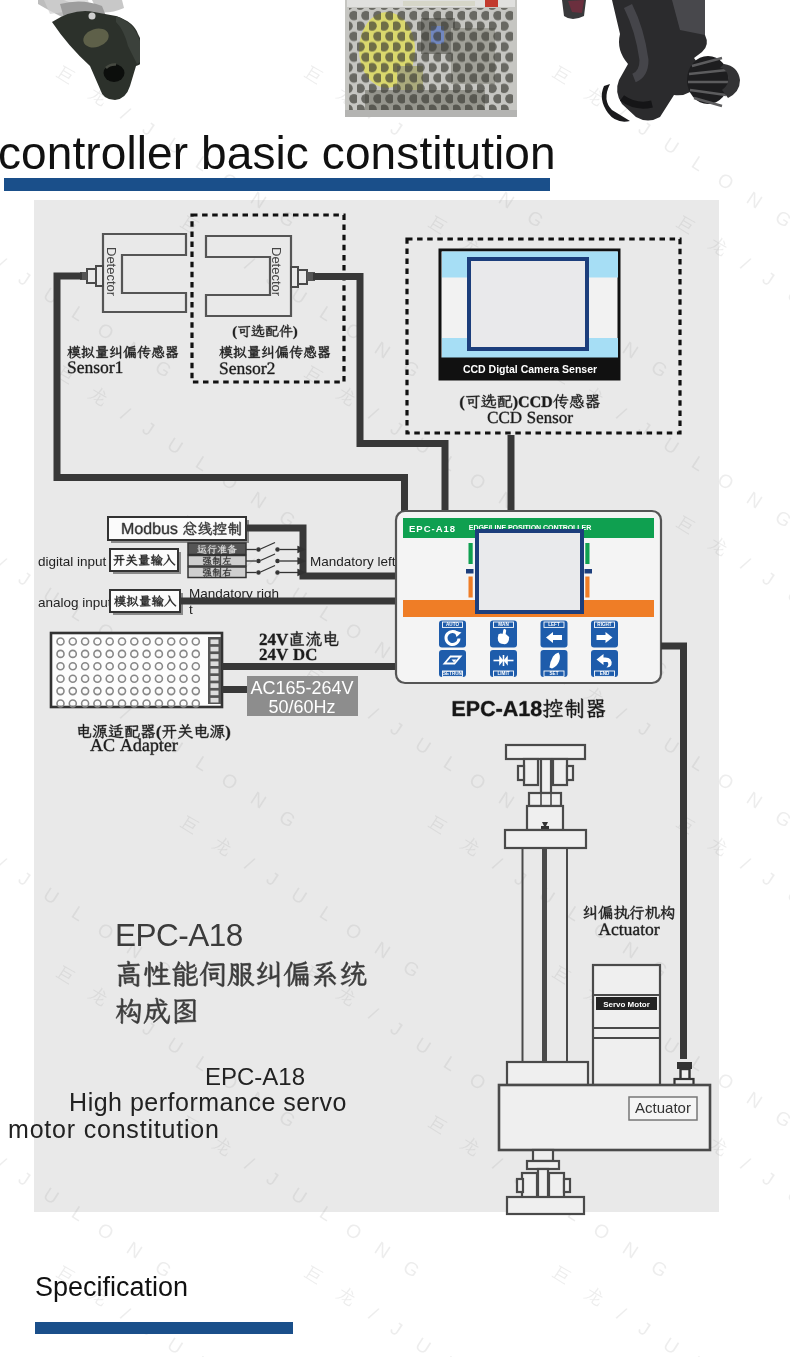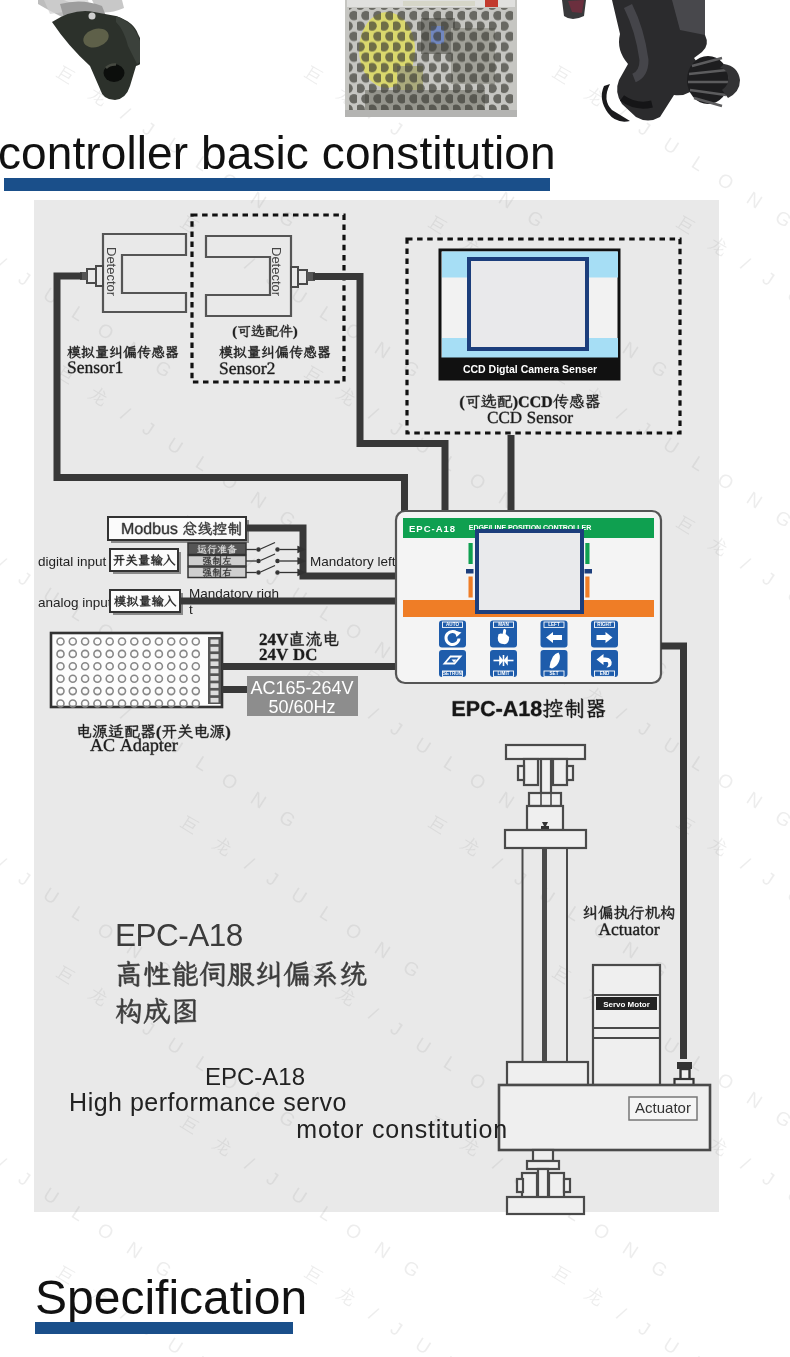--- a/index.html
+++ b/index.html
@@ -509,16 +509,16 @@
 
 <path transform="translate(115 984)" d="M16.8 -5.0L16.5 -2.8L10.9 -2.6L10.8 -4.7ZM11.1 -1.2L17.9 -1.4Q18.2 -1.5 18.4 -1.5Q18.6 -1.5 18.6 -1.7Q18.6 -2.0 18.1 -2.8L18.5 -5.0Q18.6 -5.1 18.6 -5.2Q18.7 -5.3 18.7 -5.4Q18.7 -5.7 18.3 -6.1Q18.0 -6.4 17.5 -6.4Q17.5 -6.4 17.4 -6.4Q17.3 -6.4 17.2 -6.4L10.7 -6.0Q10.0 -6.3 9.6 -6.4Q9.2 -6.5 8.9 -6.5Q8.6 -6.5 8.6 -6.3Q8.6 -6.2 8.8 -6.0Q9.0 -5.5 9.1 -4.7L9.3 -2.0Q9.4 -1.8 9.4 -1.6Q9.4 -1.4 9.4 -1.1Q9.4 -0.7 9.6 -0.5Q9.9 -0.3 10.2 -0.2Q10.6 -0.1 10.7 -0.1Q11.1 -0.1 11.1 -0.6L11.1 -0.8ZM22.1 -8.3L22.0 0.5Q21.3 0.4 20.4 0.2Q19.5 0.0 18.6 -0.3Q18.2 -0.4 18.0 -0.4Q17.8 -0.4 17.8 -0.3Q17.8 -0.0 18.2 0.3Q18.7 0.7 19.4 1.1Q20.0 1.5 20.8 1.8Q21.5 2.2 22.0 2.4Q22.6 2.6 22.7 2.6Q23.1 2.6 23.5 2.2Q23.9 1.8 23.9 1.3Q23.9 1.1 23.9 0.9Q23.8 0.7 23.8 0.4L23.9 -8.2Q23.9 -8.5 24.0 -8.6Q24.0 -8.7 24.0 -8.9Q24.0 -9.0 23.8 -9.4Q23.6 -9.8 22.9 -9.8L22.7 -9.8L6.0 -9.0Q4.7 -9.6 4.3 -9.6Q3.9 -9.6 3.9 -9.3Q3.9 -9.2 4.0 -9.1Q4.1 -8.7 4.2 -8.3Q4.3 -8.0 4.3 -7.5Q4.3 -3.1 4.2 -1.0Q4.1 1.2 4.0 1.3Q4.0 1.4 4.0 1.4Q4.0 1.5 4.0 1.5Q4.0 1.9 4.5 2.3Q5.1 2.6 5.5 2.6Q6.0 2.6 6.0 1.9L6.0 -7.6ZM17.5 -15.0L17.1 -12.9L10.3 -12.5L10.1 -14.6ZM10.4 -11.1L18.8 -11.5Q19.1 -11.5 19.3 -11.5Q19.5 -11.6 19.5 -11.8Q19.5 -12.0 18.8 -12.8L19.3 -15.1Q19.4 -15.3 19.5 -15.4Q19.5 -15.5 19.5 -15.6Q19.5 -15.8 19.2 -16.2Q18.9 -16.5 18.3 -16.5L18.1 -16.5L10.2 -16.0Q8.7 -16.4 8.3 -16.4Q8.0 -16.4 8.0 -16.2Q8.0 -16.1 8.0 -16.0Q8.1 -15.8 8.2 -15.7Q8.3 -15.5 8.4 -15.0Q8.5 -14.5 8.5 -13.9Q8.6 -13.4 8.6 -13.0Q8.7 -12.6 8.7 -12.5L8.7 -12.2Q8.7 -12.0 8.7 -11.8Q8.7 -11.6 8.7 -11.4L8.7 -11.2Q8.7 -10.8 8.9 -10.6Q9.2 -10.4 9.5 -10.3Q9.9 -10.2 10.0 -10.2Q10.3 -10.2 10.4 -10.3Q10.4 -10.5 10.4 -10.7L10.4 -10.9ZM5.0 -17.4L23.9 -18.5Q24.2 -18.5 24.4 -18.6Q24.6 -18.7 24.6 -18.8Q24.6 -19.0 24.3 -19.3Q24.1 -19.6 23.8 -19.8Q23.4 -20.1 23.2 -20.1Q23.0 -20.1 23.0 -20.0Q22.7 -20.0 22.5 -19.9Q22.2 -19.9 21.9 -19.8L14.6 -19.4L14.6 -21.8Q14.6 -22.1 14.4 -22.3Q14.3 -22.5 13.6 -22.7Q12.9 -22.9 12.6 -22.9Q12.3 -22.9 12.3 -22.7Q12.3 -22.6 12.3 -22.4Q12.7 -21.8 12.7 -21.2L12.7 -19.3L4.4 -18.9L4.1 -18.9Q3.6 -18.9 3.2 -19.0L3.0 -19.0Q2.8 -19.0 2.8 -18.8L3.0 -18.5Q3.1 -18.1 3.4 -17.8Q3.7 -17.4 4.3 -17.4Q4.4 -17.4 4.6 -17.4Q4.8 -17.4 5.0 -17.4ZM32.2 -15.8L32.2 -15.9Q32.2 -16.2 32.1 -16.3Q31.9 -16.5 31.5 -16.5Q31.4 -16.5 31.3 -16.6Q31.2 -16.6 31.2 -16.6Q30.6 -16.6 30.6 -15.9Q30.5 -14.4 30.2 -12.8Q29.9 -11.1 29.5 -9.6Q29.4 -9.5 29.4 -9.4Q29.4 -9.4 29.4 -9.3Q29.4 -9.0 29.7 -8.8Q29.9 -8.7 30.2 -8.6Q30.5 -8.5 30.7 -8.5Q31.1 -8.5 31.2 -9.0Q31.6 -10.7 31.9 -12.5Q32.1 -14.3 32.2 -15.8ZM39.0 -12.4Q39.0 -12.4 38.9 -12.9Q38.7 -13.4 38.5 -14.1Q38.2 -14.8 37.9 -15.5Q37.6 -16.2 37.4 -16.7Q37.1 -17.2 36.9 -17.2L36.6 -17.1Q36.4 -17.1 36.2 -16.9Q35.9 -16.8 35.9 -16.6Q35.9 -16.5 36.0 -16.4Q36.0 -16.3 36.0 -16.2Q36.5 -15.1 36.8 -14.2Q37.1 -13.2 37.3 -12.2Q37.4 -11.7 37.8 -11.7Q37.9 -11.7 38.2 -11.7Q38.5 -11.8 38.7 -12.0Q39.0 -12.1 39.0 -12.4ZM39.5 0.7L54.6 0.4Q54.9 0.4 55.1 0.3Q55.3 0.2 55.3 0.0Q55.3 -0.3 55.0 -0.6Q54.7 -1.0 54.3 -1.2Q54.0 -1.4 53.8 -1.4Q53.7 -1.4 53.6 -1.4Q53.2 -1.3 52.9 -1.3Q52.6 -1.2 52.2 -1.2L47.1 -1.1L47.2 -6.9L51.7 -7.1Q52.1 -7.1 52.2 -7.2Q52.4 -7.3 52.4 -7.5Q52.4 -7.7 52.2 -8.1Q51.9 -8.4 51.5 -8.6Q51.2 -8.8 50.9 -8.8Q50.8 -8.8 50.7 -8.8Q50.5 -8.7 50.1 -8.7Q49.8 -8.6 49.4 -8.6L47.2 -8.5L47.2 -13.3L52.6 -13.6Q52.8 -13.6 53.0 -13.7Q53.2 -13.8 53.2 -14.0Q53.2 -14.2 52.9 -14.5Q52.6 -14.9 52.3 -15.1Q51.9 -15.3 51.7 -15.3Q51.5 -15.3 51.5 -15.3Q51.0 -15.1 50.4 -15.1L47.2 -14.9L47.3 -20.6Q47.3 -21.0 47.2 -21.2Q47.0 -21.4 46.5 -21.6Q46.2 -21.7 45.9 -21.8Q45.6 -21.8 45.4 -21.8Q45.2 -21.8 45.2 -21.7Q45.2 -21.6 45.2 -21.5Q45.4 -21.2 45.5 -20.9Q45.6 -20.6 45.6 -20.2L45.5 -14.8L42.3 -14.6L43.1 -16.6Q43.1 -16.7 43.1 -16.8Q43.1 -17.1 42.7 -17.4Q42.3 -17.7 41.8 -18.0Q41.3 -18.2 41.1 -18.2Q40.8 -18.2 40.8 -17.9Q40.8 -17.8 40.9 -17.8Q40.9 -17.4 40.9 -17.1Q40.9 -16.5 40.6 -15.2Q40.3 -14.0 39.7 -12.4Q39.1 -10.9 38.3 -9.4Q38.2 -9.1 38.1 -8.9Q38.1 -8.8 38.1 -8.7Q38.1 -8.4 38.2 -8.4Q38.5 -8.4 39.1 -9.1Q39.6 -9.8 40.3 -10.9Q41.0 -11.9 41.6 -13.0L45.5 -13.2L45.4 -8.4L42.3 -8.2L41.9 -8.2Q41.6 -8.2 41.4 -8.3Q41.1 -8.3 40.9 -8.4Q40.8 -8.4 40.7 -8.4Q40.6 -8.4 40.6 -8.3Q40.6 -8.2 40.7 -8.1Q41.0 -7.1 41.4 -6.9Q41.8 -6.7 42.3 -6.7Q42.4 -6.7 42.5 -6.7Q42.7 -6.7 42.9 -6.7L45.4 -6.8L45.3 -1.1L38.9 -0.9Q38.7 -0.9 38.3 -1.0Q37.9 -1.1 37.5 -1.2Q37.4 -1.2 37.4 -1.2Q37.2 -1.2 37.2 -1.1Q37.2 -1.0 37.4 -0.6Q37.5 -0.1 37.9 0.4Q38.1 0.6 38.4 0.6Q38.6 0.7 39.0 0.7ZM33.6 -20.7L33.4 -0.6Q33.4 0.2 33.2 1.3Q33.2 1.4 33.2 1.6Q33.2 2.0 33.6 2.3Q34.0 2.6 34.4 2.7L34.9 2.8Q35.3 2.8 35.3 2.2L35.3 -21.5Q35.3 -21.8 34.9 -22.0Q34.5 -22.2 34.0 -22.3Q33.5 -22.4 33.5 -22.4Q33.1 -22.4 33.1 -22.2Q33.1 -22.1 33.3 -21.8Q33.6 -21.4 33.6 -20.7ZM67.5 -7.4L67.5 -5.1L61.6 -4.7L61.6 -7.0ZM71.8 -9.1L71.8 -1.0Q71.8 0.1 72.2 0.7Q72.6 1.3 73.7 1.5Q74.8 1.7 76.6 1.7Q77.6 1.7 78.7 1.6Q79.7 1.5 80.7 1.3Q81.6 1.1 82.0 0.7Q82.4 0.3 82.4 -0.7Q82.5 -1.6 82.5 -3.1Q82.5 -3.6 82.5 -4.2Q82.5 -4.7 82.4 -5.2Q82.3 -5.6 82.0 -5.6Q81.7 -5.6 81.6 -4.6Q81.5 -3.2 81.3 -2.4Q81.2 -1.6 81.0 -1.2Q80.9 -0.8 80.7 -0.6Q80.4 -0.5 80.1 -0.4Q79.4 -0.2 78.5 -0.2Q77.6 -0.1 76.7 -0.1Q75.1 -0.1 74.4 -0.2Q73.7 -0.3 73.6 -0.5Q73.5 -0.8 73.5 -1.1L73.5 -3.9Q75.2 -4.4 76.8 -5.0Q78.4 -5.5 80.2 -6.4Q80.4 -6.5 80.5 -6.6Q80.6 -6.7 80.6 -6.9Q80.6 -7.1 80.4 -7.5Q80.3 -8.0 80.0 -8.4Q79.8 -8.8 79.6 -8.8Q79.4 -8.8 79.3 -8.4Q78.9 -7.8 78.3 -7.4Q77.4 -6.9 76.2 -6.4Q74.9 -5.8 73.5 -5.3L73.6 -9.8Q73.6 -10.1 73.2 -10.3Q72.9 -10.5 72.5 -10.6Q72.0 -10.8 71.8 -10.8Q71.3 -10.8 71.3 -10.5Q71.3 -10.5 71.4 -10.4Q71.8 -9.8 71.8 -9.1ZM67.5 -10.9L67.5 -8.7L61.6 -8.3L61.6 -10.5ZM67.5 -3.7L67.6 0.6Q66.7 0.4 66.0 0.2Q65.4 -0.1 64.7 -0.3Q64.3 -0.5 64.1 -0.5Q63.8 -0.5 63.8 -0.3Q63.8 -0.1 64.3 0.4Q64.8 0.9 65.6 1.4Q66.3 1.9 67.0 2.3Q67.6 2.7 67.9 2.7Q68.1 2.7 68.4 2.5Q68.8 2.3 69.0 2.0Q69.3 1.6 69.3 1.1Q69.3 0.9 69.3 0.6Q69.3 0.4 69.3 0.1L69.1 -10.8Q69.1 -10.9 69.1 -11.1Q69.2 -11.2 69.2 -11.4Q69.2 -11.5 69.1 -11.7Q69.0 -11.9 68.7 -12.2Q68.5 -12.3 68.3 -12.4Q68.2 -12.5 68.1 -12.5Q68.0 -12.5 67.9 -12.4Q67.8 -12.4 67.7 -12.4L61.7 -12.0Q60.2 -12.6 59.8 -12.6Q59.6 -12.6 59.6 -12.4Q59.6 -12.3 59.7 -12.2Q59.7 -12.1 59.8 -11.9Q59.9 -11.6 59.9 -11.2Q60.0 -10.9 60.0 -10.5L60.0 -10.1L59.8 -0.5Q59.8 -0.1 59.7 0.3Q59.7 0.6 59.6 0.9Q59.6 1.0 59.6 1.2Q59.6 1.6 59.9 1.9Q60.3 2.2 60.6 2.3Q61.0 2.5 61.0 2.5Q61.5 2.5 61.5 1.5L61.6 -3.3ZM59.8 -15.2L59.4 -15.2Q59.3 -15.1 59.2 -15.1Q59.1 -15.1 59.0 -15.1Q58.7 -15.1 58.5 -15.2Q58.3 -15.2 58.0 -15.2L57.8 -15.2Q57.5 -15.2 57.5 -15.0Q57.5 -15.0 57.6 -14.8Q58.0 -14.2 58.3 -13.8Q58.5 -13.5 59.0 -13.5Q59.1 -13.5 60.1 -13.7Q61.1 -13.8 62.5 -14.0Q63.9 -14.3 65.5 -14.6Q67.0 -14.8 68.3 -15.1Q68.8 -14.4 69.1 -13.7Q69.5 -13.0 69.8 -13.0Q69.8 -13.0 70.1 -13.1Q70.4 -13.3 70.6 -13.5Q70.9 -13.7 70.9 -14.0Q70.9 -14.2 70.6 -14.7Q70.3 -15.2 69.8 -15.8Q69.3 -16.4 68.8 -17.1Q68.3 -17.7 67.9 -18.1Q67.5 -18.6 67.3 -18.8Q66.9 -19.2 66.6 -19.2Q66.3 -19.2 66.0 -18.9Q65.7 -18.6 65.7 -18.4Q65.7 -18.2 66.1 -17.8Q66.4 -17.5 66.7 -17.1Q67.0 -16.7 67.3 -16.3Q65.9 -16.0 64.6 -15.8Q63.3 -15.6 61.9 -15.5Q62.9 -16.8 63.6 -18.0Q64.3 -19.2 64.7 -20.0Q65.0 -20.8 65.0 -21.0Q65.0 -21.3 64.7 -21.7Q64.3 -22.0 63.9 -22.2Q63.5 -22.5 63.3 -22.5Q63.1 -22.5 63.1 -22.1L63.1 -21.8Q63.1 -21.1 62.6 -20.1Q62.2 -19.0 61.4 -17.7Q60.7 -16.5 59.8 -15.2ZM72.0 -21.0L71.9 -13.2Q71.9 -12.2 72.5 -11.6Q73.0 -10.9 73.9 -10.8Q74.5 -10.8 75.1 -10.8Q75.7 -10.7 76.4 -10.7Q78.1 -10.7 79.1 -10.8Q80.1 -11.0 80.6 -11.3Q81.1 -11.6 81.2 -12.2Q81.4 -12.7 81.4 -13.5Q81.4 -15.2 81.2 -16.0Q81.1 -16.7 80.9 -16.7Q80.8 -16.7 80.6 -16.5Q80.4 -16.2 80.4 -15.7Q80.2 -14.3 80.1 -13.6Q79.9 -13.0 79.7 -12.8Q79.5 -12.6 79.0 -12.5Q78.4 -12.4 77.7 -12.4Q77.0 -12.3 76.4 -12.3Q75.2 -12.3 74.6 -12.4Q74.0 -12.5 73.8 -12.7Q73.6 -13.0 73.6 -13.3L73.6 -15.1Q75.2 -15.6 76.7 -16.2Q78.1 -16.8 79.7 -17.7Q79.9 -17.7 80.0 -17.8Q80.1 -17.9 80.1 -18.1Q80.1 -18.3 80.0 -18.7Q79.8 -19.1 79.6 -19.5Q79.4 -19.9 79.2 -19.9Q79.0 -19.9 78.8 -19.6Q78.7 -19.2 78.1 -18.8Q77.5 -18.3 76.7 -17.9Q75.9 -17.5 75.1 -17.1Q74.3 -16.7 73.7 -16.5L73.7 -21.6Q73.7 -21.9 73.3 -22.1Q73.0 -22.4 72.5 -22.5Q72.0 -22.6 71.8 -22.6Q71.5 -22.6 71.5 -22.5Q71.5 -22.4 71.6 -22.3Q71.8 -22.0 71.9 -21.6Q72.0 -21.2 72.0 -21.0ZM101.3 -9.7L100.9 -6.4L96.9 -6.2L96.6 -9.5ZM97.0 -4.8L102.5 -5.0Q102.8 -5.0 103.1 -5.1Q103.3 -5.1 103.3 -5.3Q103.3 -5.5 103.1 -5.7Q103.0 -6.0 102.6 -6.4L103.1 -9.9Q103.1 -10.0 103.2 -10.1Q103.2 -10.2 103.2 -10.4Q103.2 -10.4 103.1 -10.6Q103.0 -10.9 102.8 -11.1Q102.5 -11.3 102.1 -11.3L101.9 -11.3L96.5 -11.0Q95.8 -11.3 95.3 -11.4Q94.8 -11.6 94.6 -11.6Q94.3 -11.6 94.3 -11.4Q94.3 -11.2 94.6 -10.8Q94.7 -10.6 94.8 -10.2Q94.9 -9.8 94.9 -9.4L95.2 -6.1L95.2 -5.7Q95.2 -5.5 95.2 -5.3Q95.2 -5.0 95.1 -4.8Q95.1 -4.7 95.1 -4.6Q95.1 -4.3 95.4 -4.0Q95.6 -3.8 96.0 -3.7Q96.3 -3.6 96.5 -3.6Q97.0 -3.6 97.0 -4.1L97.0 -4.2ZM95.4 -13.6L103.8 -14.1Q104.4 -14.1 104.4 -14.4Q104.4 -14.6 104.1 -14.9Q103.8 -15.2 103.5 -15.4Q103.2 -15.7 103.0 -15.7Q102.9 -15.7 102.8 -15.6Q102.6 -15.5 102.3 -15.5Q102.1 -15.4 101.8 -15.4L94.8 -15.1L94.7 -15.1Q94.4 -15.1 94.1 -15.1Q93.8 -15.2 93.5 -15.3Q93.5 -15.3 93.4 -15.3Q93.4 -15.3 93.4 -15.3Q93.2 -15.3 93.2 -15.1Q93.2 -15.1 93.3 -15.0Q93.3 -14.8 93.5 -14.4Q93.7 -14.1 93.9 -13.9Q94.2 -13.6 94.9 -13.6Q95.0 -13.6 95.1 -13.6Q95.3 -13.6 95.4 -13.6ZM107.2 -18.9L107.2 0.4Q104.8 -0.3 102.6 -1.2Q102.2 -1.4 101.9 -1.4Q101.6 -1.4 101.6 -1.2Q101.6 -1.0 102.2 -0.6Q102.7 -0.1 103.5 0.4Q104.4 1.0 105.2 1.5Q106.1 2.0 106.8 2.3Q107.5 2.7 107.7 2.7Q108.1 2.7 108.6 2.3Q109.0 1.9 109.0 1.1Q109.0 1.0 109.0 0.8Q109.0 0.6 109.0 0.4L109.1 -19.0Q109.1 -19.2 109.1 -19.3Q109.2 -19.5 109.2 -19.7Q109.2 -19.9 108.9 -20.2Q108.6 -20.6 108.1 -20.6L107.8 -20.6L96.3 -20.0L96.1 -20.0Q95.8 -20.0 95.4 -20.0Q95.1 -20.1 94.8 -20.1Q94.8 -20.1 94.7 -20.1Q94.7 -20.2 94.7 -20.2Q94.5 -20.2 94.5 -20.0Q94.5 -19.8 94.7 -19.5Q94.8 -19.2 95.0 -18.9Q95.2 -18.6 95.3 -18.6Q95.5 -18.3 96.1 -18.3Q96.2 -18.3 96.4 -18.3Q96.6 -18.3 96.8 -18.3ZM89.2 -12.4L89.1 -0.6Q89.1 -0.2 89.0 0.2Q89.0 0.5 88.9 0.9Q88.9 1.0 88.9 1.1Q88.9 1.2 88.9 1.2Q88.9 1.8 89.4 2.1Q90.0 2.4 90.3 2.4Q90.9 2.4 90.9 1.8L90.9 -15.0Q91.8 -16.5 92.4 -17.8Q93.0 -19.1 93.3 -19.9Q93.6 -20.8 93.6 -20.9Q93.6 -21.3 93.3 -21.5Q93.0 -21.7 92.6 -21.9Q92.3 -22.1 92.0 -22.1L91.7 -22.2Q91.4 -22.2 91.4 -22.0Q91.4 -21.8 91.4 -21.8Q91.5 -21.5 91.5 -21.2Q91.5 -20.9 91.0 -19.4Q90.5 -17.8 89.2 -15.2Q87.8 -12.6 85.3 -9.2Q84.9 -8.6 84.9 -8.3Q84.9 -8.2 85.0 -8.2Q85.3 -8.2 85.9 -8.7Q86.6 -9.3 87.4 -10.3Q88.3 -11.2 89.2 -12.4ZM121.7 -12.3L121.7 -7.2Q121.1 -8.1 120.4 -8.8Q119.7 -9.5 119.0 -10.2Q118.7 -10.4 118.6 -10.4Q118.3 -10.4 117.9 -9.9Q117.9 -10.9 118.0 -12.2Q118.0 -13.4 118.0 -14.7Q118.6 -14.1 119.3 -13.4Q120.0 -12.7 120.4 -12.0Q120.6 -11.9 120.7 -11.8Q120.8 -11.7 121.0 -11.7Q121.2 -11.7 121.7 -12.3ZM121.8 -18.5L121.7 -13.1Q121.1 -13.8 120.4 -14.5Q119.8 -15.1 119.0 -15.7Q118.9 -15.9 118.7 -15.9Q118.4 -15.9 118.0 -15.4L118.0 -18.3ZM121.7 -6.4L121.7 -0.4Q120.4 -0.9 119.2 -1.6Q118.9 -1.8 118.7 -1.8Q118.4 -1.9 118.3 -1.9Q118.0 -1.9 118.0 -1.7Q118.0 -1.5 118.5 -0.9Q119.0 -0.4 119.7 0.2Q120.4 0.8 121.1 1.2Q121.7 1.7 122.1 1.7Q122.5 1.7 123.0 1.3Q123.5 0.9 123.5 0.2Q123.5 0.0 123.5 -0.2Q123.5 -0.3 123.5 -0.5L123.5 -18.5Q123.5 -18.7 123.6 -18.9Q123.6 -19.0 123.6 -19.2Q123.6 -19.7 123.2 -19.9Q122.8 -20.2 122.4 -20.2Q122.4 -20.2 122.3 -20.2Q122.2 -20.2 122.1 -20.2L118.1 -19.8Q117.3 -20.2 116.8 -20.4Q116.3 -20.6 116.1 -20.6Q115.8 -20.6 115.8 -20.4Q115.8 -20.2 115.9 -20.0Q116.0 -19.7 116.1 -19.3Q116.2 -19.0 116.2 -18.3Q116.3 -17.7 116.3 -16.6Q116.3 -15.6 116.3 -13.8Q116.3 -10.8 116.1 -8.3Q115.8 -5.9 115.1 -3.6Q114.4 -1.4 113.0 1.0Q112.7 1.5 112.7 1.8Q112.7 2.0 112.9 2.0Q113.0 2.0 113.7 1.3Q114.4 0.7 115.2 -0.6Q116.1 -1.9 116.9 -4.1Q117.6 -6.2 117.9 -9.3Q118.6 -8.5 119.2 -7.7Q119.9 -6.9 120.5 -6.1Q120.7 -5.8 120.9 -5.8Q121.2 -5.8 121.7 -6.4ZM126.0 -18.4L125.9 -0.8Q125.9 -0.3 125.9 0.2Q125.9 0.6 125.8 1.1Q125.8 1.2 125.8 1.3Q125.7 1.4 125.7 1.5Q125.7 1.8 126.0 2.0Q126.3 2.3 126.7 2.4Q127.0 2.5 127.2 2.5Q127.7 2.5 127.7 2.0L127.7 -9.7L134.0 -10.0Q133.8 -8.7 133.3 -7.4Q132.9 -6.2 132.4 -4.9Q131.7 -5.8 131.0 -6.7Q130.4 -7.6 129.9 -8.6Q129.7 -9.0 129.3 -9.0Q129.1 -9.0 128.7 -8.8Q128.4 -8.6 128.4 -8.2Q128.4 -8.0 128.7 -7.4Q129.1 -6.8 129.7 -6.0Q130.2 -5.2 130.7 -4.5Q131.2 -3.8 131.6 -3.4Q131.0 -2.4 130.2 -1.4Q129.4 -0.4 128.5 0.6Q128.1 1.1 128.1 1.3Q128.1 1.5 128.3 1.5Q128.5 1.5 129.2 1.0Q129.9 0.5 130.8 -0.4Q131.7 -1.2 132.5 -2.4Q133.8 -1.0 134.9 -0.0Q136.1 1.0 136.9 1.5Q137.8 2.0 137.9 2.0Q138.2 2.0 138.5 1.8Q138.8 1.5 139.0 1.2Q139.2 0.9 139.2 0.8Q139.2 0.6 138.7 0.3Q137.3 -0.4 136.0 -1.4Q134.6 -2.4 133.4 -3.7Q134.0 -4.8 134.5 -6.0Q135.0 -7.2 135.4 -8.2Q135.7 -9.3 135.9 -10.0L136.1 -10.6Q136.1 -11.0 135.7 -11.3Q135.3 -11.6 134.8 -11.6L134.5 -11.6L127.7 -11.3L127.7 -18.6L133.8 -19.0Q133.7 -17.9 133.6 -16.8Q133.4 -15.6 133.2 -14.6Q133.2 -14.5 133.1 -14.5Q133.1 -14.5 133.0 -14.5Q133.0 -14.5 133.0 -14.5Q132.4 -14.7 131.7 -14.9Q131.0 -15.2 130.4 -15.4Q130.0 -15.6 129.7 -15.6Q129.5 -15.6 129.5 -15.4Q129.5 -15.2 130.0 -14.7Q130.5 -14.2 131.2 -13.7Q131.9 -13.2 132.6 -12.9Q133.3 -12.5 133.6 -12.5Q134.3 -12.5 134.7 -13.3Q135.0 -14.2 135.2 -15.7Q135.4 -17.2 135.5 -19.1Q135.6 -19.3 135.6 -19.4Q135.7 -19.5 135.7 -19.7Q135.7 -20.0 135.3 -20.4Q134.9 -20.7 134.4 -20.7Q134.4 -20.7 134.3 -20.7Q134.2 -20.7 134.1 -20.7L127.8 -20.2Q127.0 -20.5 126.6 -20.7Q126.1 -20.9 125.9 -20.9Q125.7 -20.9 125.7 -20.6Q125.7 -20.4 125.8 -20.0Q125.9 -19.9 126.0 -19.4Q126.0 -19.0 126.0 -18.4ZM162.2 -20.3L162.2 -8.9Q158.9 -7.9 157.9 -7.6L157.0 -7.3L156.9 -18.1Q156.9 -18.8 155.2 -19.2Q154.6 -19.3 154.5 -19.3Q154.4 -19.3 154.4 -19.2Q154.4 -19.0 154.8 -18.6Q155.1 -18.2 155.1 -17.4L155.1 -6.7Q154.5 -6.6 153.9 -6.6Q153.2 -6.6 153.2 -6.4Q153.2 -6.3 153.5 -5.9Q153.7 -5.5 154.2 -5.2Q154.6 -4.8 155.0 -4.8Q155.3 -4.8 157.2 -5.4Q159.1 -6.0 162.2 -7.4L162.2 -0.9Q162.2 0.1 161.9 1.9Q161.9 2.3 162.4 2.7Q163.0 3.2 163.6 3.2Q164.1 3.2 164.1 2.4L164.0 -21.0Q164.0 -21.4 163.8 -21.6Q163.6 -21.9 162.8 -22.1Q162.0 -22.4 161.7 -22.4Q161.4 -22.4 161.4 -22.2Q161.4 -22.1 161.6 -21.9Q162.2 -21.2 162.2 -20.3ZM146.9 -2.5L143.9 -1.4Q143.1 -1.1 142.6 -1.1L142.3 -1.1Q142.0 -1.0 142.0 -0.9Q142.1 -0.7 142.4 -0.3Q142.6 0.1 143.0 0.5Q143.4 0.8 143.6 0.8Q144.3 0.7 148.6 -1.7Q152.9 -4.0 152.8 -4.6Q152.8 -4.7 152.5 -4.7Q152.3 -4.7 150.8 -4.0Q149.4 -3.4 146.9 -2.5ZM148.3 -8.0Q147.4 -7.9 146.7 -7.7Q149.4 -11.7 152.0 -16.2Q152.1 -16.4 152.1 -16.6Q152.0 -17.2 151.0 -17.8Q150.6 -18.1 150.5 -18.1Q150.3 -18.1 150.3 -17.6Q150.3 -17.2 150.2 -17.0Q150.0 -16.1 148.0 -12.7L147.8 -12.5Q147.1 -13.0 145.8 -13.7L145.1 -14.1Q147.0 -16.8 147.8 -18.3Q148.8 -19.9 148.9 -20.6Q148.9 -21.2 147.9 -21.9Q147.5 -22.1 147.3 -22.1Q147.1 -22.1 147.1 -21.8L147.1 -21.5Q147.1 -20.9 146.6 -19.6Q146.1 -18.3 143.7 -14.9Q143.6 -14.9 143.5 -15.0Q143.0 -15.1 142.7 -15.1Q142.5 -15.0 142.3 -14.6Q142.1 -14.2 142.1 -13.9Q142.2 -13.7 142.7 -13.5Q144.8 -12.6 146.9 -11.1Q145.9 -9.3 144.6 -7.4Q144.1 -7.4 143.5 -7.5L143.1 -7.5Q142.8 -7.5 142.7 -7.3Q142.7 -7.2 142.9 -6.8Q143.0 -6.3 143.6 -5.7Q143.8 -5.5 144.1 -5.5Q144.4 -5.4 146.3 -5.9Q148.1 -6.4 150.1 -7.1Q152.0 -7.8 152.0 -8.2Q152.1 -8.4 151.7 -8.5Q151.3 -8.5 150.5 -8.4Q149.8 -8.2 148.3 -8.0ZM184.3 -8.5L184.3 -5.3L182.2 -5.3L182.2 -8.4ZM187.8 -8.6L187.7 -5.5L185.8 -5.4L185.7 -8.5ZM191.6 -8.8L191.6 -5.7L189.2 -5.5L189.2 -8.7ZM190.7 -15.9L190.5 -13.7L180.6 -13.2Q180.6 -13.7 180.6 -14.2Q180.7 -14.8 180.7 -15.3ZM173.4 -12.7L173.3 -0.6Q173.3 -0.1 173.2 0.2Q173.2 0.6 173.1 1.0Q173.1 1.0 173.1 1.1Q173.1 1.2 173.1 1.3Q173.1 1.8 173.4 2.0Q173.8 2.2 174.1 2.3L174.4 2.4Q174.9 2.4 174.9 1.9L174.9 -15.1Q175.7 -16.4 176.4 -17.8Q177.0 -19.2 177.5 -20.7Q177.6 -20.8 177.6 -21.0Q177.6 -21.2 177.3 -21.5Q177.0 -21.8 176.5 -21.9Q176.1 -22.1 175.8 -22.1Q175.5 -22.1 175.5 -21.8Q175.5 -21.8 175.5 -21.8Q175.5 -21.8 175.5 -21.7Q175.6 -21.6 175.6 -21.5Q175.6 -21.4 175.6 -21.3Q175.6 -20.8 175.2 -19.7Q174.8 -18.6 174.0 -17.0Q173.2 -15.3 172.0 -13.3Q170.9 -11.4 169.3 -9.2Q168.9 -8.7 168.9 -8.4Q168.9 -8.2 169.1 -8.2Q169.4 -8.2 170.0 -8.8Q170.5 -9.3 171.2 -10.0Q171.9 -10.8 172.5 -11.5Q173.0 -12.3 173.4 -12.7ZM191.6 -4.2L191.5 0.5Q191.3 0.4 190.8 0.2Q190.4 -0.1 190.1 -0.3Q189.6 -0.5 189.4 -0.5Q189.3 -0.5 189.3 -0.3Q189.3 -0.1 189.6 0.3Q189.9 0.8 190.4 1.2Q190.8 1.7 191.3 2.0Q191.7 2.4 192.0 2.4Q192.1 2.4 192.3 2.3Q192.6 2.2 192.8 1.9Q193.1 1.7 193.1 1.0Q193.1 0.8 193.1 0.6Q193.1 0.4 193.1 0.2L193.1 -8.6Q193.1 -8.8 193.2 -8.9Q193.3 -9.1 193.3 -9.3Q193.3 -9.4 193.0 -9.9Q192.7 -10.3 192.1 -10.3L191.8 -10.3L182.3 -9.8Q181.0 -10.2 180.6 -10.2Q180.5 -10.2 180.4 -10.2L180.5 -11.7L191.9 -12.3Q192.3 -12.3 192.5 -12.4Q192.8 -12.5 192.8 -12.7Q192.8 -12.8 192.6 -13.0Q192.4 -13.3 192.1 -13.7L192.4 -15.9Q192.4 -16.1 192.5 -16.2Q192.6 -16.4 192.6 -16.5Q192.6 -16.8 192.2 -17.1Q191.8 -17.4 191.4 -17.4L191.2 -17.4L180.7 -16.8Q180.7 -17.1 180.6 -17.5Q180.6 -17.8 180.6 -18.1Q183.4 -18.5 186.0 -19.0Q188.6 -19.5 191.1 -20.3Q191.5 -20.4 191.5 -20.8Q191.5 -21.0 191.4 -21.4Q191.2 -21.9 190.9 -22.2Q190.7 -22.6 190.4 -22.6Q190.3 -22.6 190.1 -22.4Q190.0 -22.2 189.8 -22.0Q189.6 -21.8 189.3 -21.7Q187.7 -21.0 185.4 -20.4Q183.1 -19.9 180.6 -19.5Q179.1 -20.1 178.7 -20.1Q178.4 -20.1 178.4 -19.9Q178.4 -19.8 178.5 -19.7Q178.5 -19.5 178.6 -19.4Q178.7 -19.0 178.8 -18.6Q178.9 -18.2 178.9 -17.4Q178.9 -16.6 178.9 -15.0Q178.9 -10.1 178.2 -6.4Q177.4 -2.7 175.9 0.1Q175.6 0.7 175.6 1.0Q175.6 1.2 175.7 1.2Q176.1 1.2 176.7 0.4Q177.4 -0.4 178.1 -1.9Q178.9 -3.4 179.5 -5.3Q180.1 -7.2 180.3 -9.3L180.4 -9.7Q180.5 -9.5 180.6 -9.1Q180.7 -8.7 180.7 -8.0L180.6 -0.6Q180.6 -0.3 180.6 0.1Q180.5 0.4 180.5 0.9Q180.5 0.9 180.4 1.0Q180.4 1.0 180.4 1.1Q180.4 1.5 180.8 1.8Q181.1 2.0 181.4 2.1L181.7 2.2Q182.0 2.2 182.1 2.0Q182.2 1.8 182.2 1.6L182.2 -3.9L184.3 -3.9L184.3 -1.9Q184.3 -1.4 184.3 -0.9Q184.3 -0.5 184.2 -0.0Q184.2 0.1 184.2 0.2Q184.2 0.6 184.8 1.0Q185.1 1.1 185.3 1.1Q185.8 1.1 185.8 0.4L185.8 -4.0L187.7 -4.1L187.7 -2.0Q187.7 -1.5 187.7 -1.1Q187.7 -0.7 187.6 -0.1Q187.6 -0.1 187.6 -0.0Q187.5 0.0 187.5 0.1Q187.5 0.4 187.8 0.6Q188.1 0.8 188.4 0.9Q188.7 1.0 188.7 1.0Q189.1 1.0 189.1 0.3L189.2 -4.1ZM204.3 -5.1Q204.3 -4.6 203.8 -3.9Q203.3 -3.1 202.5 -2.3Q201.7 -1.5 200.9 -0.7Q200.1 0.0 199.6 0.5Q199.0 1.0 199.0 1.3Q199.0 1.5 199.2 1.5Q199.5 1.5 200.2 1.1Q201.0 0.7 202.0 -0.0Q203.1 -0.8 204.1 -1.7Q205.2 -2.6 206.1 -3.7Q206.2 -3.8 206.3 -3.9Q206.4 -4.0 206.4 -4.2Q206.4 -4.5 206.1 -4.8Q205.8 -5.2 205.4 -5.4Q205.0 -5.7 204.8 -5.7Q204.4 -5.7 204.3 -5.1ZM219.6 0.8Q219.8 0.8 220.1 0.6Q220.3 0.4 220.5 0.1Q220.7 -0.2 220.7 -0.4Q220.7 -0.8 219.3 -2.1Q217.9 -3.5 215.3 -5.7Q215.2 -5.8 215.0 -5.9Q214.8 -6.0 214.7 -6.0Q214.5 -6.0 214.1 -5.7Q213.7 -5.4 213.7 -5.0Q213.7 -4.8 213.8 -4.7Q214.0 -4.5 214.1 -4.4Q215.6 -3.2 216.7 -2.1Q217.8 -1.0 219.0 0.4Q219.4 0.8 219.6 0.8ZM209.2 -6.6L209.2 -0.6Q209.2 0.0 209.1 0.4Q209.1 0.8 209.0 1.2Q209.0 1.3 209.0 1.4Q209.0 1.5 209.0 1.6Q209.0 1.9 209.3 2.1Q209.5 2.4 209.9 2.6Q210.3 2.8 210.5 2.8Q211.0 2.8 211.0 2.1L210.9 -6.7Q212.5 -6.9 214.2 -7.1Q215.9 -7.3 217.5 -7.4Q218.0 -6.9 218.3 -6.6Q218.6 -6.2 219.1 -5.6Q219.5 -5.1 219.7 -5.1Q220.0 -5.1 220.4 -5.5Q220.8 -5.9 220.8 -6.2Q220.8 -6.4 220.2 -7.0Q219.7 -7.7 218.9 -8.5Q218.1 -9.3 217.3 -10.0Q216.5 -10.8 215.9 -11.2Q215.2 -11.7 215.1 -11.7Q214.8 -11.7 214.5 -11.4Q214.1 -11.0 214.1 -10.8Q214.1 -10.5 214.6 -10.1Q214.9 -9.9 215.4 -9.5Q215.8 -9.0 216.1 -8.8Q213.8 -8.5 211.1 -8.3Q208.5 -8.1 206.1 -7.9Q208.3 -9.4 210.8 -11.4Q213.4 -13.4 215.7 -15.6Q215.9 -15.7 215.9 -15.9Q215.9 -16.2 215.6 -16.6Q215.2 -16.9 214.9 -17.2Q214.5 -17.4 214.4 -17.4Q214.2 -17.4 214.1 -17.2Q214.1 -17.0 213.9 -16.7Q213.8 -16.4 213.3 -15.9Q212.9 -15.5 211.9 -14.6Q211.0 -13.7 209.4 -12.2Q208.5 -12.8 207.7 -13.3Q207.0 -13.8 206.2 -14.2Q206.4 -14.4 206.9 -14.8Q207.5 -15.2 208.1 -15.7Q208.7 -16.2 209.3 -16.7Q209.8 -17.2 210.2 -17.7Q210.6 -18.1 210.6 -18.3Q210.6 -18.4 210.5 -18.6Q210.3 -18.8 210.0 -19.1L209.9 -19.2Q211.5 -19.4 213.3 -19.7Q215.1 -20.0 217.0 -20.4Q217.1 -20.4 217.1 -20.5Q217.1 -20.5 217.1 -20.5Q217.3 -20.6 217.3 -20.9Q217.3 -21.1 217.1 -21.6Q216.9 -22.0 216.6 -22.3Q216.2 -22.7 216.0 -22.7Q215.9 -22.7 215.7 -22.5Q215.6 -22.3 215.3 -22.1Q215.0 -22.0 214.2 -21.7Q213.4 -21.4 211.9 -21.1Q210.4 -20.7 208.0 -20.3Q205.5 -19.8 201.7 -19.2Q200.9 -19.1 200.9 -18.7Q200.9 -18.3 201.7 -18.3L201.8 -18.3Q203.6 -18.5 205.4 -18.6Q207.2 -18.8 208.8 -19.0Q208.7 -18.8 208.5 -18.6Q208.4 -18.4 208.3 -18.3Q207.7 -17.5 206.9 -16.7Q206.1 -15.9 204.9 -15.0Q204.7 -15.1 204.4 -15.2Q204.1 -15.4 203.9 -15.5Q203.5 -15.7 203.3 -15.7Q203.0 -15.7 202.7 -15.3Q202.4 -14.9 202.4 -14.6Q202.4 -14.2 203.1 -13.9Q204.2 -13.5 205.4 -12.8Q206.6 -12.0 208.1 -11.1Q207.0 -10.2 205.8 -9.4Q204.7 -8.6 203.6 -7.8L201.9 -7.7L201.7 -7.7Q201.2 -7.7 200.8 -7.8Q200.4 -7.8 200.0 -7.9Q199.9 -8.0 199.9 -8.0Q199.8 -8.0 199.8 -8.0Q199.6 -8.0 199.6 -7.8Q199.6 -7.7 199.6 -7.6Q199.9 -6.5 200.4 -6.2Q200.8 -5.9 201.3 -5.9Q201.6 -5.9 201.9 -6.0Q202.2 -6.0 202.9 -6.0Q203.6 -6.1 205.1 -6.2Q206.6 -6.3 209.2 -6.6ZM250.7 -5.6Q250.3 -5.6 250.2 -4.6Q249.7 -1.0 249.1 -0.6Q248.5 -0.3 247.0 -0.3Q245.5 -0.3 245.1 -0.5Q244.8 -0.7 244.8 -1.4L244.9 -10.4Q246.2 -10.6 246.8 -10.7Q247.5 -9.9 247.8 -9.4Q248.1 -8.8 248.4 -8.8Q248.7 -8.8 249.1 -9.2Q249.5 -9.5 249.5 -9.8Q249.5 -10.5 245.9 -14.0L245.5 -14.4Q245.1 -14.7 244.9 -14.7Q244.7 -14.7 244.4 -14.4Q244.0 -14.2 244.0 -13.9Q244.0 -13.7 244.6 -13.2Q245.1 -12.7 245.9 -11.9Q243.0 -11.4 239.6 -11.1Q241.2 -13.0 242.0 -14.4Q242.9 -15.8 242.9 -16.1Q242.9 -16.3 242.2 -16.7L248.8 -17.1Q249.5 -17.2 249.5 -17.5Q249.5 -17.6 249.3 -17.9Q249.1 -18.2 248.8 -18.5Q248.4 -18.7 248.1 -18.7Q247.9 -18.7 247.5 -18.6Q247.1 -18.6 246.0 -18.5L243.3 -18.3L243.3 -21.3Q243.3 -21.6 243.1 -21.8Q242.9 -22.0 242.3 -22.2Q241.8 -22.3 241.4 -22.3Q241.1 -22.3 241.1 -22.2Q241.1 -22.0 241.3 -21.7Q241.5 -21.4 241.5 -20.7L241.6 -18.2L237.5 -18.0Q236.9 -18.0 236.7 -18.0Q236.4 -18.1 236.2 -18.1Q236.0 -18.1 236.0 -17.9L236.2 -17.6Q236.3 -17.2 236.7 -16.9Q237.0 -16.5 237.7 -16.5L238.3 -16.5L241.1 -16.7Q241.0 -16.2 240.2 -14.8Q239.5 -13.3 237.7 -11.0L237.5 -11.0L237.0 -10.9Q236.7 -10.9 236.2 -11.0Q236.0 -11.1 235.9 -11.1Q235.8 -11.1 235.8 -10.9Q235.8 -10.2 236.4 -9.6Q236.7 -9.3 237.1 -9.3Q237.5 -9.3 239.8 -9.6Q239.4 -6.3 238.2 -3.6Q236.9 -0.9 234.2 1.3Q233.7 1.7 233.7 2.1Q233.7 2.2 233.9 2.2Q234.1 2.2 234.5 2.0Q236.9 0.6 238.4 -1.1Q241.0 -4.2 241.6 -9.8Q242.7 -10.0 243.2 -10.1L243.1 -1.1Q243.1 0.1 243.6 0.7Q244.1 1.2 245.1 1.3Q246.0 1.4 247.2 1.4Q248.4 1.4 249.2 1.3Q250.0 1.1 250.4 0.7Q250.9 0.2 251.0 -0.7Q251.1 -1.6 251.1 -3.6Q251.1 -5.6 250.7 -5.6ZM230.6 -2.5L227.8 -1.4Q227.0 -1.1 226.6 -1.1L226.3 -1.1Q226.0 -1.0 226.0 -0.9Q226.1 -0.7 226.3 -0.3Q226.6 0.1 226.9 0.5Q227.3 0.8 227.5 0.8Q228.2 0.7 232.1 -1.7Q236.0 -4.0 236.0 -4.6Q236.0 -4.7 235.7 -4.7Q235.5 -4.7 234.2 -4.0Q232.8 -3.4 230.6 -2.5ZM231.7 -8.3Q231.0 -8.2 230.4 -8.1Q233.0 -11.8 235.5 -15.9Q235.5 -16.1 235.5 -16.3Q235.5 -16.9 234.5 -17.6Q234.1 -17.8 234.0 -17.8Q233.8 -17.8 233.8 -17.4Q233.7 -16.9 233.7 -16.7Q233.5 -15.9 231.6 -12.7Q230.8 -13.2 229.8 -13.7L229.1 -14.1Q231.0 -16.8 231.8 -18.3Q232.8 -19.9 232.9 -20.6Q232.9 -21.2 231.9 -21.9Q231.5 -22.1 231.3 -22.1Q231.1 -22.1 231.1 -21.8L231.1 -21.5Q231.1 -20.9 230.6 -19.6Q230.1 -18.3 227.7 -14.9Q227.6 -14.9 227.5 -15.0Q227.0 -15.1 226.7 -15.1Q226.5 -15.0 226.3 -14.6Q226.1 -14.2 226.1 -13.9Q226.2 -13.7 226.7 -13.5Q228.6 -12.6 230.7 -11.3L230.5 -10.9Q229.5 -9.4 228.4 -7.7Q227.9 -7.7 227.4 -7.8L227.1 -7.8Q226.8 -7.8 226.8 -7.6Q226.8 -7.5 227.0 -7.0Q227.1 -6.6 227.6 -5.9Q227.8 -5.8 228.1 -5.7Q228.3 -5.7 230.0 -6.2Q231.6 -6.7 233.3 -7.4Q235.0 -8.1 235.0 -8.5Q235.0 -8.7 234.7 -8.7Q234.3 -8.8 233.7 -8.6Q233.0 -8.5 231.7 -8.3Z" fill="#3b3b3b" stroke="#3b3b3b" stroke-width="0.7"></path>
 
 <path transform="translate(115 1021)" d="M15.8 -21.4Q15.8 -21.4 15.8 -21.3Q15.8 -20.5 14.5 -17.3Q13.1 -14.2 11.1 -11.5Q10.7 -10.9 10.7 -10.7Q10.7 -10.5 10.8 -10.5Q10.9 -10.5 11.6 -11.0Q13.4 -12.5 15.0 -14.9L23.7 -15.4L23.7 -14.9Q23.7 -12.9 23.6 -10.8Q23.2 -3.3 22.2 0.1Q22.1 0.3 21.8 0.3L21.7 0.3Q19.2 -0.5 18.1 -1.1Q17.1 -1.7 16.9 -1.7Q16.6 -1.7 16.6 -1.4Q16.6 -0.8 19.8 1.2Q21.8 2.5 22.6 2.5Q23.1 2.5 23.6 1.7Q24.1 0.9 24.3 -1.1Q25.3 -7.6 25.5 -15.4L25.5 -16.1Q25.5 -16.2 25.3 -16.6Q25.0 -17.0 24.3 -17.0L24.2 -17.0L16.0 -16.5Q17.1 -18.6 17.5 -19.7Q17.9 -20.7 17.9 -20.7Q17.9 -21.3 16.7 -21.9Q16.2 -22.1 16.0 -22.1Q15.8 -22.1 15.8 -21.8ZM17.8 -11.8Q17.8 -12.4 16.7 -12.8Q16.3 -13.0 16.1 -13.0Q15.8 -13.0 15.8 -12.7L15.8 -12.7Q15.8 -12.6 15.8 -12.3Q15.8 -12.0 15.2 -10.1Q14.6 -8.2 13.3 -5.6Q12.6 -5.5 12.2 -5.5Q11.7 -5.5 11.7 -5.4Q11.7 -5.2 12.0 -4.9Q12.2 -4.5 12.6 -4.2Q13.0 -3.9 13.2 -3.9Q13.4 -3.9 15.0 -4.2Q16.6 -4.6 20.0 -5.9Q20.4 -5.1 20.6 -4.5Q20.9 -3.9 21.1 -3.9Q21.3 -3.9 21.6 -4.0Q22.3 -4.3 22.3 -4.7Q22.3 -4.8 21.8 -5.9Q21.3 -7.0 19.8 -9.4Q19.6 -9.7 19.3 -9.7Q19.0 -9.7 18.7 -9.5Q18.3 -9.3 18.3 -9.0Q18.3 -8.8 18.5 -8.5Q19.1 -7.7 19.5 -7.0Q17.2 -6.3 15.0 -5.9Q15.7 -7.1 16.7 -9.3Q17.7 -11.4 17.8 -11.8ZM6.2 -1.3L6.2 -0.5Q6.2 0.4 6.0 0.9Q5.9 1.4 5.9 1.7Q5.9 2.0 6.3 2.3Q6.7 2.7 7.2 2.7Q7.7 2.7 7.7 2.0L7.8 -9.9Q9.1 -8.3 9.8 -7.1Q10.1 -6.6 10.3 -6.6Q10.6 -6.6 11.0 -6.9Q11.4 -7.2 11.4 -7.6Q11.4 -8.0 10.0 -9.5Q8.7 -11.1 8.3 -11.1Q8.2 -11.1 7.8 -10.8L7.8 -11.3L7.9 -13.9L11.5 -14.2Q12.0 -14.3 12.0 -14.6Q12.0 -15.0 11.5 -15.4Q10.9 -15.8 10.7 -15.8Q10.6 -15.8 10.4 -15.7Q10.2 -15.6 9.5 -15.5L7.9 -15.4L8.0 -21.5Q8.0 -21.8 7.8 -22.0Q7.7 -22.2 7.1 -22.4Q6.5 -22.6 6.2 -22.6Q5.9 -22.6 5.9 -22.4Q5.9 -22.3 6.1 -21.9Q6.4 -21.5 6.4 -21.0L6.3 -15.3L3.4 -15.1L3.0 -15.1Q2.6 -15.1 2.1 -15.2L1.9 -15.2Q1.7 -15.2 1.7 -15.0Q1.7 -14.9 1.7 -14.8Q2.0 -14.2 2.5 -13.7Q2.8 -13.6 3.1 -13.6Q3.5 -13.6 3.9 -13.6L6.0 -13.8Q4.0 -7.4 1.4 -3.6Q1.0 -3.1 1.0 -2.9Q1.0 -2.7 1.2 -2.7Q1.4 -2.7 1.7 -3.0Q1.8 -3.0 1.8 -3.1Q2.1 -3.3 3.3 -4.7Q5.4 -7.3 6.4 -10.6L6.3 -10.1Q6.2 -8.9 6.2 -8.3ZM48.5 -18.0Q48.8 -18.0 49.0 -18.2Q49.1 -18.5 49.3 -18.8Q49.4 -19.1 49.4 -19.1Q49.4 -19.4 48.9 -19.8Q48.4 -20.1 47.6 -20.6Q46.8 -21.1 46.1 -21.5Q45.3 -21.9 45.0 -21.9Q44.6 -21.9 44.5 -21.6Q44.3 -21.2 44.3 -21.1Q44.3 -20.8 44.7 -20.6Q45.5 -20.1 46.4 -19.5Q47.3 -18.8 48.0 -18.3Q48.3 -18.0 48.5 -18.0ZM54.6 -4.8L54.6 -5.0Q54.6 -5.7 54.3 -5.7Q54.0 -5.7 53.8 -4.9Q53.6 -3.6 53.2 -2.3Q52.9 -1.1 52.4 0.3Q52.3 0.4 52.2 0.4Q52.2 0.4 52.1 0.3Q50.9 -0.7 49.7 -2.3Q48.4 -4.0 47.3 -6.0Q47.9 -6.7 48.6 -7.7Q49.2 -8.7 49.8 -9.7Q50.4 -10.6 50.7 -11.3Q51.1 -12.0 51.1 -12.2Q51.1 -12.4 50.8 -12.7Q50.4 -13.0 50.0 -13.3Q49.6 -13.5 49.3 -13.5Q49.1 -13.5 49.1 -13.2L49.1 -13.1Q49.1 -13.0 49.1 -12.8Q49.1 -12.4 48.8 -11.7Q48.6 -11.1 48.2 -10.4Q47.8 -9.7 47.4 -9.1Q47.0 -8.5 46.7 -8.1Q46.5 -7.7 46.5 -7.7Q45.9 -8.9 45.5 -10.1Q45.0 -11.4 44.6 -12.7Q44.2 -14.0 43.9 -15.4L51.7 -15.9Q51.9 -15.9 52.1 -16.0Q52.3 -16.0 52.3 -16.2Q52.3 -16.5 52.0 -16.8Q51.8 -17.1 51.4 -17.3Q51.1 -17.6 50.8 -17.6Q50.7 -17.6 50.7 -17.5Q50.6 -17.5 50.5 -17.5Q50.2 -17.4 49.9 -17.3Q49.5 -17.3 49.2 -17.3L43.6 -16.9Q43.3 -18.1 43.1 -19.3Q43.0 -20.5 42.8 -21.8Q42.7 -22.3 42.6 -22.5Q42.4 -22.7 41.9 -22.8Q41.3 -23.0 40.9 -23.0Q40.4 -23.0 40.4 -22.7Q40.4 -22.7 40.5 -22.5Q40.8 -22.1 41.0 -21.9Q41.1 -21.7 41.1 -21.4Q41.2 -20.4 41.4 -19.2Q41.6 -18.0 41.9 -16.8L34.8 -16.4Q33.1 -17.1 32.7 -17.1Q32.5 -17.1 32.5 -16.9Q32.5 -16.8 32.5 -16.7Q32.6 -16.5 32.6 -16.3Q32.8 -16.0 32.8 -15.5Q32.9 -15.1 32.9 -14.7Q32.9 -12.4 32.7 -9.8Q32.5 -7.1 31.7 -4.2Q30.9 -1.3 29.1 1.8Q28.9 2.2 28.9 2.4Q28.9 2.6 29.1 2.6Q29.3 2.6 30.0 1.9Q30.7 1.2 31.5 -0.2Q32.3 -1.5 33.1 -3.3Q33.8 -5.2 34.1 -7.5Q34.2 -8.0 34.3 -8.6Q34.4 -9.2 34.4 -9.9L39.0 -10.2Q38.9 -9.0 38.7 -7.7Q38.5 -6.4 38.2 -5.3Q38.0 -4.1 37.8 -3.5Q37.8 -3.4 37.6 -3.4Q37.5 -3.4 37.5 -3.4Q36.8 -3.6 36.3 -3.9Q35.8 -4.1 35.2 -4.5Q34.5 -4.8 34.2 -4.8Q34.1 -4.8 34.1 -4.7Q34.1 -4.5 34.5 -3.9Q34.9 -3.4 35.6 -2.8Q36.2 -2.2 36.9 -1.8Q37.5 -1.4 37.9 -1.4Q38.4 -1.4 38.9 -1.8Q39.5 -2.2 39.6 -2.9Q39.8 -3.5 39.9 -4.1Q40.1 -5.3 40.3 -6.9Q40.6 -8.5 40.7 -10.2L42.1 -10.3Q42.3 -10.4 42.5 -10.4Q42.7 -10.5 42.7 -10.7Q42.7 -10.8 42.5 -11.1Q42.3 -11.4 41.9 -11.7Q41.6 -12.0 41.2 -12.0Q41.1 -12.0 41.0 -11.9Q41.0 -11.9 40.9 -11.9Q40.6 -11.8 40.2 -11.7Q39.9 -11.7 39.6 -11.7L34.6 -11.4Q34.6 -12.3 34.6 -13.2Q34.7 -14.1 34.7 -14.8L42.2 -15.3Q43.1 -11.1 44.1 -8.9Q45.0 -6.7 45.3 -6.2Q43.8 -4.3 42.2 -2.6Q40.5 -0.9 38.7 0.6Q38.3 0.9 38.3 1.2Q38.3 1.3 38.5 1.3Q38.8 1.3 39.6 0.9Q40.4 0.4 41.5 -0.5Q42.6 -1.3 43.8 -2.4Q45.0 -3.4 46.1 -4.6Q46.9 -3.1 47.8 -1.8Q48.7 -0.6 49.4 0.4Q50.0 1.1 50.8 1.9Q51.7 2.7 52.8 2.7Q53.3 2.7 53.6 2.4Q53.9 2.0 54.0 1.3Q54.3 -0.3 54.5 -1.9Q54.6 -3.4 54.6 -4.8ZM80.1 -1.1L80.2 -20.0Q80.2 -20.2 80.3 -20.3Q80.4 -20.4 80.4 -20.7Q80.4 -20.9 79.9 -21.3Q79.5 -21.6 78.9 -21.6L78.6 -21.6L61.9 -20.9Q60.3 -21.4 59.9 -21.4Q59.6 -21.4 59.6 -21.3Q59.6 -21.2 59.6 -21.0Q59.7 -20.9 59.7 -20.8Q60.1 -20.1 60.1 -19.1L60.1 -0.7Q60.1 0.4 60.0 0.9Q59.9 1.3 59.9 1.7Q59.9 2.0 60.3 2.3Q60.7 2.7 61.3 2.7Q61.8 2.7 61.8 2.0L61.8 1.1L80.1 0.6Q80.4 0.6 80.7 0.6Q81.0 0.6 81.0 0.2Q81.0 -0.1 80.1 -1.1ZM78.5 -20.2L78.4 -1.0L61.8 -0.5L61.7 -19.4ZM72.8 -5.4Q73.1 -5.4 73.3 -5.7Q73.4 -5.9 73.5 -6.2Q73.6 -6.5 73.6 -6.6Q73.6 -6.9 73.0 -7.1Q72.5 -7.3 71.7 -7.5Q70.8 -7.8 70.0 -8.0Q69.1 -8.3 68.4 -8.5Q67.7 -8.6 67.5 -8.6Q67.2 -8.6 67.0 -8.2Q66.8 -7.8 66.8 -7.7Q66.8 -7.4 67.0 -7.3Q67.1 -7.2 67.5 -7.1Q68.7 -6.8 69.9 -6.4Q71.1 -6.0 72.2 -5.6Q72.4 -5.5 72.5 -5.5Q72.7 -5.4 72.8 -5.4ZM64.9 -3.2L64.8 -3.2Q64.6 -3.2 64.6 -3.0Q64.6 -2.8 64.8 -2.5Q65.0 -2.1 65.4 -1.8Q65.8 -1.4 66.2 -1.4Q66.5 -1.4 67.2 -1.7Q68.0 -1.9 69.1 -2.3Q70.1 -2.6 71.3 -3.1Q72.4 -3.5 73.5 -3.9Q74.5 -4.3 75.3 -4.6Q76.0 -4.9 76.0 -5.2Q76.0 -5.5 75.6 -5.5Q75.3 -5.5 75.0 -5.3Q73.6 -5.0 72.1 -4.6Q70.6 -4.2 69.3 -3.9Q67.9 -3.6 66.9 -3.4Q65.9 -3.2 65.3 -3.2Q65.2 -3.2 65.1 -3.2Q65.0 -3.2 64.9 -3.2ZM69.1 -16.8Q69.9 -17.7 69.9 -18.1Q69.9 -18.7 68.9 -19.0Q68.5 -19.2 68.3 -19.2Q68.1 -19.2 68.1 -18.9Q68.1 -18.0 66.9 -16.2Q65.9 -14.9 65.0 -13.9Q64.1 -12.9 63.7 -12.6Q63.4 -12.3 63.4 -12.0Q63.4 -11.7 63.6 -11.7Q63.9 -11.7 64.9 -12.3Q65.9 -13.0 66.9 -14.1Q68.0 -12.9 69.0 -12.1Q66.8 -10.1 62.9 -8.0Q62.2 -7.7 62.2 -7.4Q62.2 -7.1 62.5 -7.1Q62.8 -7.1 63.6 -7.4Q67.0 -8.6 70.2 -11.2Q71.8 -9.9 74.0 -8.8Q76.2 -7.7 76.6 -7.7Q77.0 -7.7 77.5 -8.0Q78.0 -8.4 78.0 -8.6Q78.0 -8.9 77.6 -9.0Q73.7 -10.4 71.3 -12.1Q73.1 -13.9 74.0 -15.5Q74.0 -15.6 74.2 -15.8Q74.4 -15.9 74.4 -16.1Q74.4 -16.3 74.3 -16.5Q74.0 -17.0 73.0 -17.0L72.8 -17.0ZM68.2 -15.5L72.2 -15.7Q71.5 -14.4 70.0 -13.0Q68.6 -14.1 67.8 -15.0Z" fill="#3b3b3b" stroke="#3b3b3b" stroke-width="0.7"></path>
 </svg>
 
 <div class="abs" style="left:5px;top:1064px;width:500px;text-align:center;font-size:24px;line-height:1.08;color:#222;">EPC-A18</div>
 
 <div class="abs" style="left:0;top:1089px;width:416px;text-align:center;font-size:25px;line-height:1.08;letter-spacing:0.5px;color:#222;">High performance servo</div>
 
-<div class="abs" style="left:8px;top:1116px;width:500px;text-align:right;font-size:25px;line-height:1.08;letter-spacing:0.8px;color:#222;">motor constitution</div>
-
-<div class="abs" style="left:35px;top:1274px;font-size:48px;line-height:1;color:#111;">Specification</div>
+<div class="abs" style="left:8px;top:1116px;width:500px;text-align:left;font-size:25px;line-height:1.08;letter-spacing:0.8px;color:#222;">motor constitution</div>
+
+<div class="abs" style="left:35px;top:1274px;font-size:27px;line-height:1;color:#111;">Specification</div>
 
 <div class="abs" style="left:35px;top:1322px;width:258px;height:12px;background:#1a4f8a;"></div>
 </body></html>

